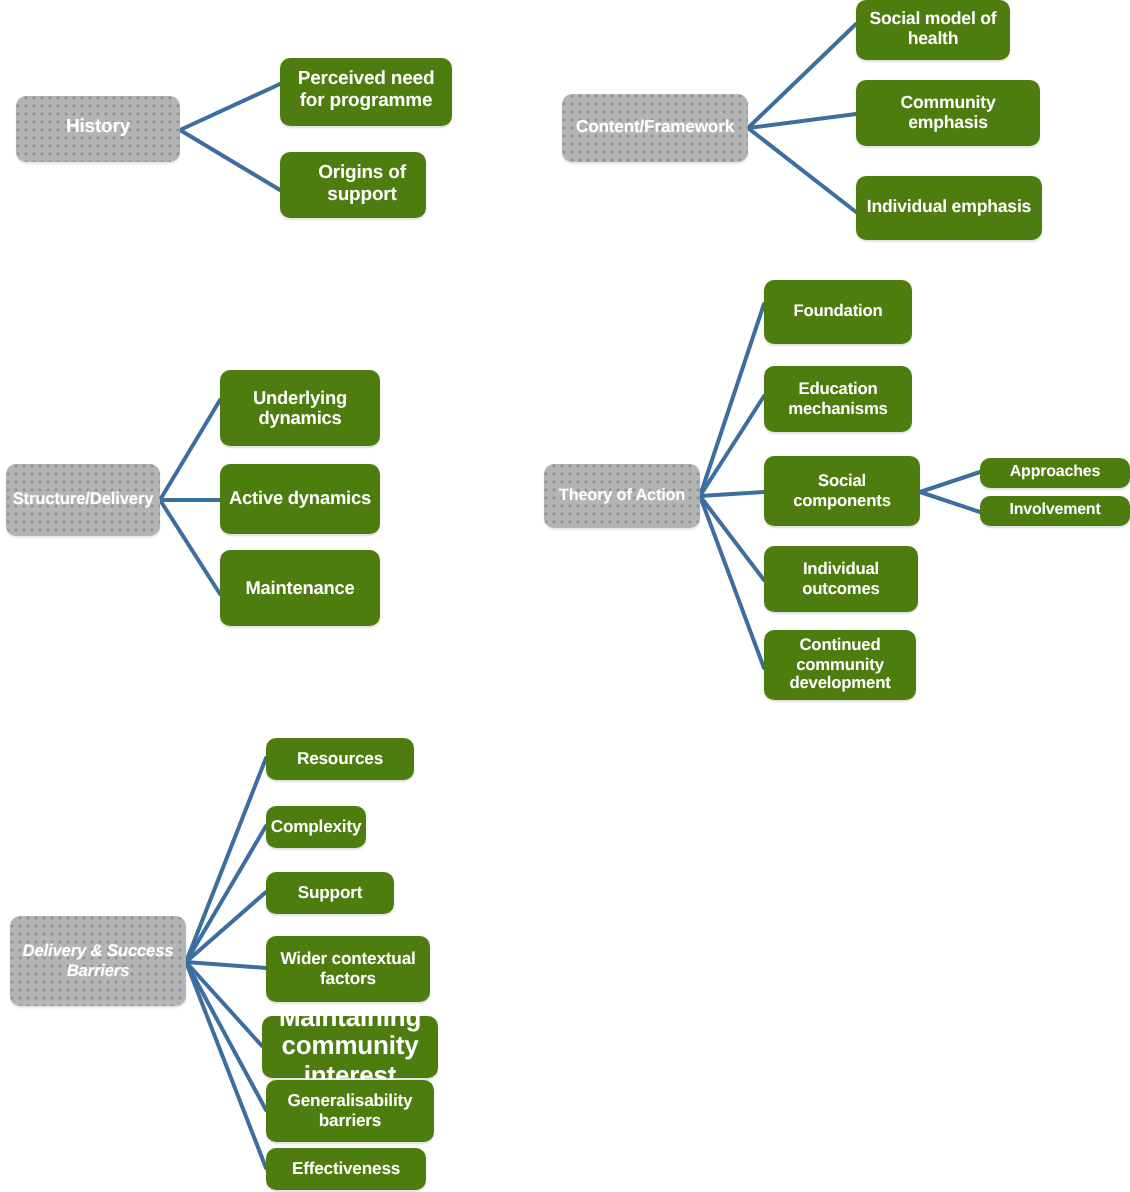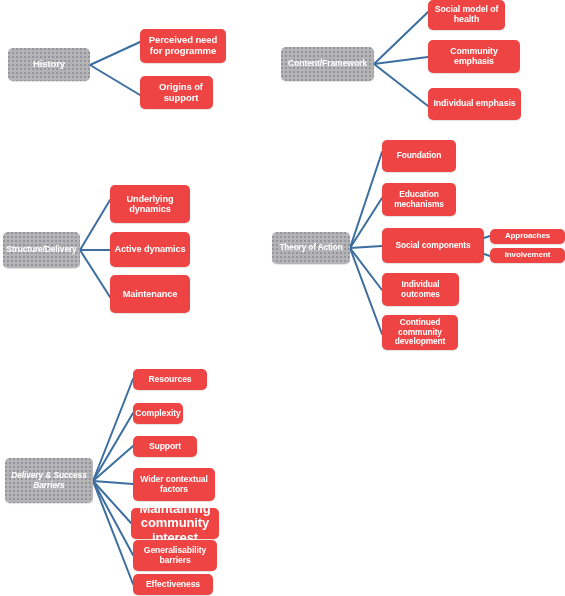--- a/index.html
+++ b/index.html
@@ -36,21 +36,21 @@
     text-align: center;
     color: #ffffff;
     font-weight: bold;
     line-height: 1.12;
     border-radius: 5px;
     padding: 1px 3px;
     letter-spacing: -0.1px;
     -webkit-font-smoothing: antialiased;
   }
   .node.blue {
-    background-color: #ef4444;
+    background-color: #4d7c0f;
     box-shadow: 0 1px 1px rgba(0,0,0,0.12);
   }
   .node.gray {
     background-color: #b4b4b4;
     color: #ffffff;
     background-image:
       radial-gradient(circle at 1px 1px, rgba(120,120,140,0.55) 0.7px, rgba(0,0,0,0) 0.9px);
     background-size: 4px 4px;
     box-shadow: 0 1px 1px rgba(0,0,0,0.10);
     text-shadow: 0 0 1px rgba(255,255,255,0.25);
@@ -92,21 +92,21 @@
       <div class="node blue" style="left: 428px; top: 0px; width: 77px; height: 30px; font-size: 8.8px;">Social model of health</div>
       <div class="node blue" style="left: 428px; top: 40px; width: 92px; height: 33px; font-size: 8.8px;">Community emphasis</div>
       <div class="node blue" style="left: 428px; top: 88px; width: 93px; height: 32px; font-size: 8.8px;">Individual emphasis</div>
       <div class="node gray" style="left: 3px; top: 232px; width: 77px; height: 36px; font-size: 8.4px;">Structure/Delivery</div>
       <div class="node blue" style="left: 110px; top: 185px; width: 80px; height: 38px; font-size: 9.2px;">Underlying dynamics</div>
       <div class="node blue" style="left: 110px; top: 232px; width: 80px; height: 35px; font-size: 9.2px;">Active dynamics</div>
       <div class="node blue" style="left: 110px; top: 275px; width: 80px; height: 38px; font-size: 9.2px;">Maintenance</div>
       <div class="node gray" style="left: 272px; top: 232px; width: 78px; height: 32px; font-size: 8.2px;">Theory of Action</div>
       <div class="node blue" style="left: 382px; top: 140px; width: 74px; height: 32px; font-size: 8.4px;">Foundation</div>
       <div class="node blue" style="left: 382px; top: 183px; width: 74px; height: 33px; font-size: 8.4px;">Education mechanisms</div>
-      <div class="node blue" style="left: 382px; top: 228px; width: 102px; height: 35px; font-size: 8.4px;">Social components</div>
+      <div class="node blue" style="left: 382px; top: 228px; width: 78px; height: 35px; font-size: 8.4px;">Social components</div>
       <div class="node blue" style="left: 382px; top: 273px; width: 77px; height: 33px; font-size: 8.4px;">Individual outcomes</div>
       <div class="node blue" style="left: 382px; top: 315px; width: 76px; height: 35px; font-size: 8.4px;">Continued community development</div>
       <div class="node blue" style="left: 490px; top: 229px; width: 75px; height: 15px; font-size: 8px;">Approaches</div>
       <div class="node blue" style="left: 490px; top: 248px; width: 75px; height: 15px; font-size: 8px;">Involvement</div>
       <div class="node gray" style="left: 5px; top: 458px; width: 88px; height: 45px; font-size: 8.4px; font-style: italic;">Delivery &amp; Success Barriers</div>
       <div class="node blue" style="left: 133px; top: 369px; width: 74px; height: 21px; font-size: 8.6px;">Resources</div>
       <div class="node blue" style="left: 133px; top: 403px; width: 50px; height: 21px; font-size: 8.6px;">Complexity</div>
       <div class="node blue" style="left: 133px; top: 436px; width: 64px; height: 21px; font-size: 8.6px;">Support</div>
       <div class="node blue" style="left: 133px; top: 468px; width: 82px; height: 33px; font-size: 8.6px;">Wider contextual factors</div>
       <div class="node blue" style="left: 131px; top: 508px; width: 88px; height: 31px; font-size: 13px;">Maintaining community interest</div>

